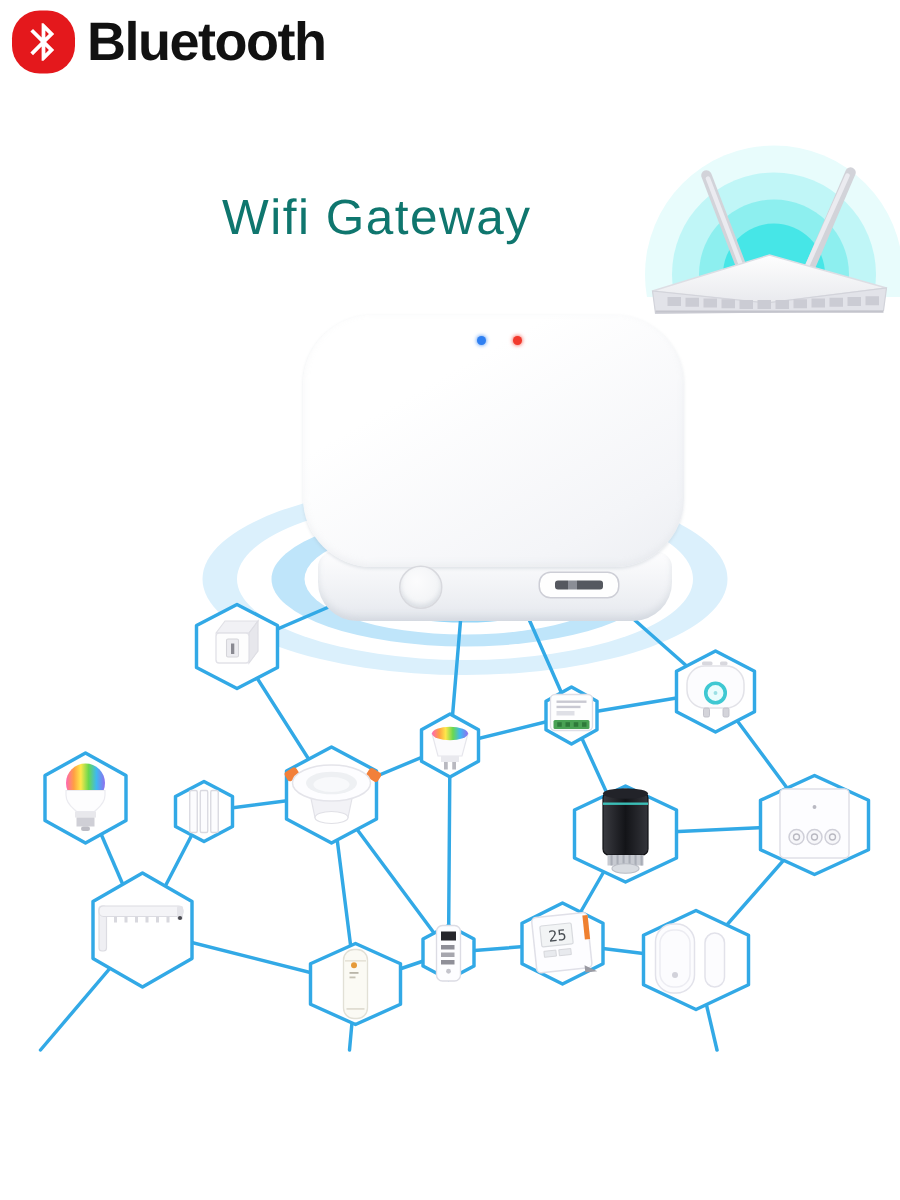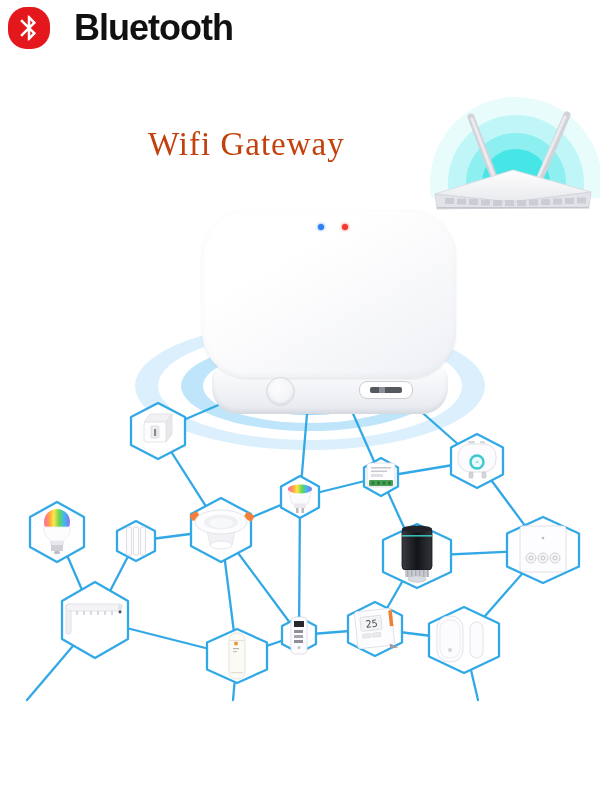--- a/index.html
+++ b/index.html
@@ -1,25 +1,25 @@
 <!DOCTYPE html>
 <html><head>
 <meta charset="utf-8">
 <style>
   html,body{margin:0;padding:0;background:#fff;}
   .stage{position:relative;width:600px;height:800px;background:#ffffff;overflow:hidden;
          font-family:"Liberation Sans",sans-serif;}
   
-  .bt-logo{position:absolute;left:8px;top:7px;display:flex;align-items:center;gap:24px;}
+  .bt-logo{position:absolute;left:8px;top:7px;display:flex;align-items:center;gap:8px;}
   .bt-badge{width:42px;height:42px;background:#e4181c;border-radius:44%;
             display:flex;align-items:center;justify-content:center;}
   .bt-text{font-size:36px;font-weight:bold;letter-spacing:-1px;color:#111;}
   
-  .title{position:absolute;left:148px;top:126px;font-family:Liberation Serif, serif;
-         font-size:33px;color:#c2410c;white-space:nowrap;letter-spacing:1px;}
+  .title{position:absolute;left:148px;top:126px;font-family:Liberation Sans, sans-serif;
+         font-size:33px;color:#0f766e;white-space:nowrap;letter-spacing:1px;}
   
   .scene{position:absolute;left:0;top:0;}
   
   .gw-front{position:absolute;left:212px;top:368px;width:236px;height:46px;
             border-radius:10px 10px 26px 26px;
             background:linear-gradient(#fdfdfe,#edeff3 70%,#e4e7ed);
             box-shadow:inset 0 -3px 4px rgba(170,178,192,.28);}
   .gw-top{position:absolute;left:202px;top:210px;width:254px;height:168px;border-radius:46px;
           background:linear-gradient(150deg,#ffffff 30%,#f4f5f8 80%,#edeff3);
           box-shadow:0 1px 2px rgba(160,170,185,.25), inset 0 -2px 5px rgba(185,192,204,.15);}

